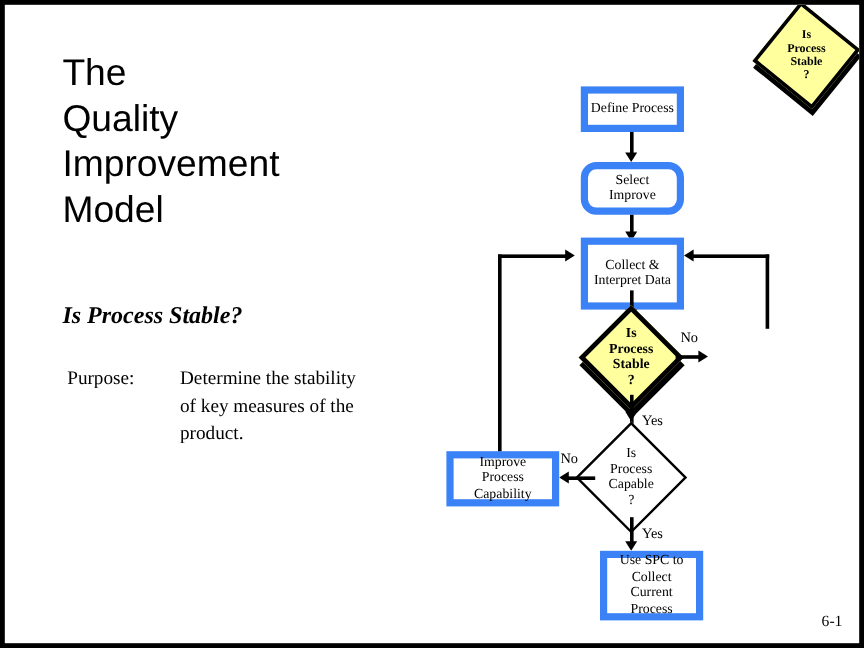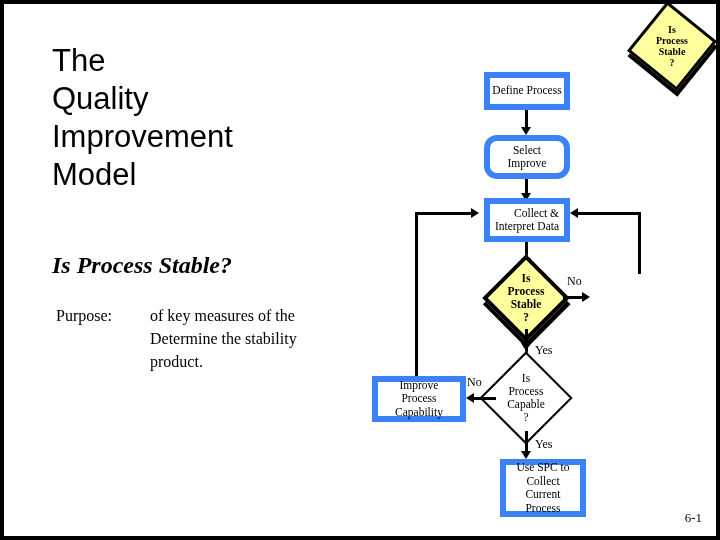--- a/index.html
+++ b/index.html
@@ -32,21 +32,21 @@
   }
   #title .tline { display: block; white-space: pre; }
 
   #subhead {
     position: absolute;
     left: 48px;
     top: 248px;
     font-family: "Liberation Serif", serif;
     font-style: italic;
     font-weight: bold;
-    font-size: 24px;
+    font-size: 20px;
     color: #000000;
     white-space: pre;
   }
 
   #purpose {
     position: absolute;
     left: 52px;
     top: 300px;
     width: 310px;
     font-family: "Liberation Serif", serif;
@@ -214,22 +214,22 @@
     <span class="tline">Quality</span>
     <span class="tline">Improvement</span>
     <span class="tline">Model</span>
   </div>
 
   <div id="subhead">Is Process Stable?</div>
 
   <div id="purpose">
     <span class="plabel">Purpose:</span>
     <span class="pbody">
+      <span class="bline">Determine the stability</span>
       <span class="bline">of key measures of the</span>
-      <span class="bline">Determine the stability</span>
       <span class="bline">product.</span>
     </span>
   </div>
 
   <div id="deco-diamond">
     <div class="deco-shape"></div>
     <div class="deco-label">
       <span class="dline">Is</span>
       <span class="dline">Process</span>
       <span class="dline">Stable</span>
@@ -249,21 +249,21 @@
   <div class="node-box" style="left:480px; top:131px; width:86px; height:44px;border-radius:13px;">
     <span>
       <span class="nline">Select</span>
       <span class="nline">Improve</span>
     </span>
   </div>
 
   <div class="vline" style="left:521px; top:175px; height:17px;"></div>
   <div class="arrow arrow-down" style="left:517px; top:189px;"></div>
 
-  <div class="node-box" style="left:480px; top:194px; width:86px; height:44px;text-align:right;">
+  <div class="node-box" style="left:480px; top:194px; width:86px; height:60px;">
     <span>
       <span class="nline">Collect &amp;</span>
       <span class="nline">Interpret Data</span>
     </span>
   </div>
 
   <div class="vline" style="left:521px; top:238px; height:20px;"></div>
   <div class="arrow arrow-down" style="left:517px; top:254px;"></div>
 
   <div class="diamond-wrap" style="left:491px; top:263px; width:62px; height:62px;">

